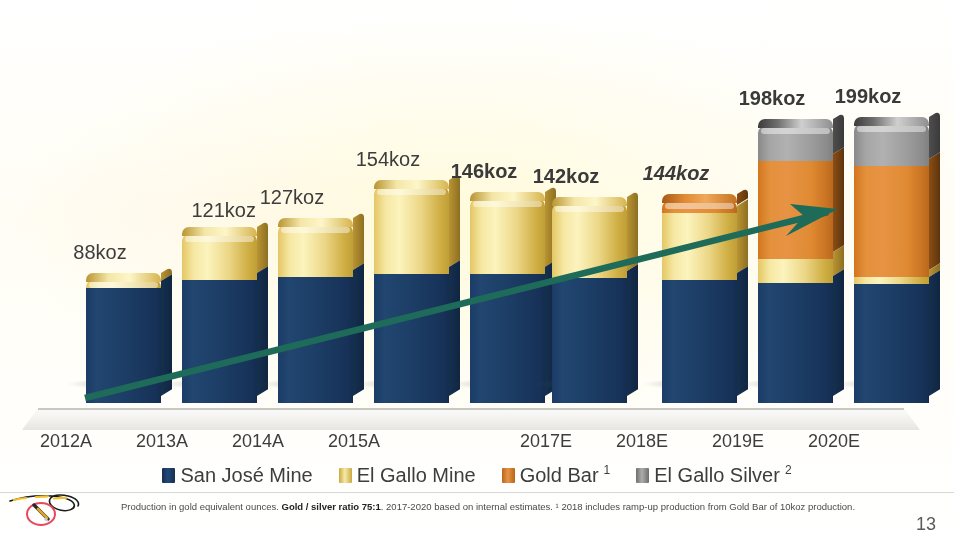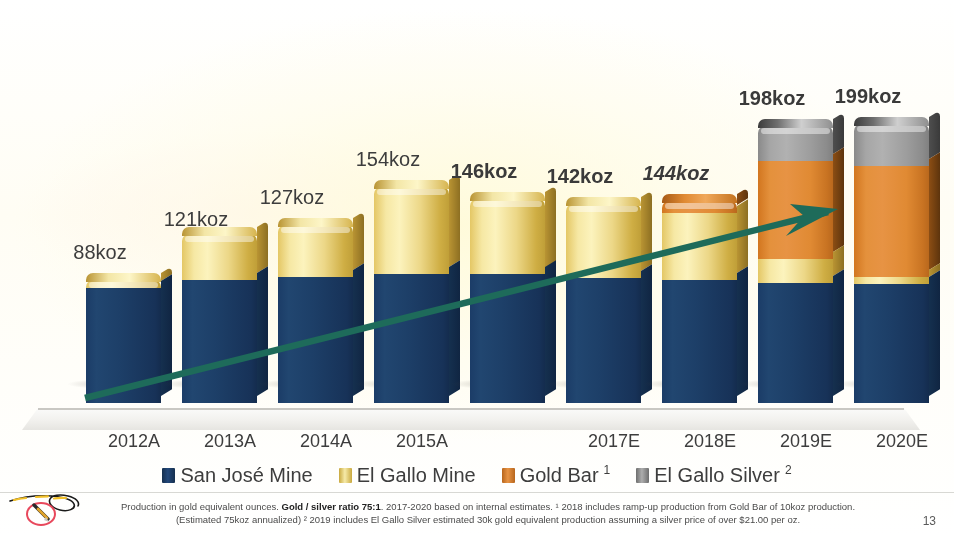--- a/index.html
+++ b/index.html
@@ -84,21 +84,21 @@
 
   
   .dlabel{
     position:absolute;width:120px;text-align:center;left:-22px;
     font-size:20px;color:#3d3d3d;white-space:nowrap;
   }
   .dlabel.bold{font-weight:bold;color:#3a3a3a;}
 
   
   #xaxis{position:absolute;left:0;top:431px;width:954px;height:24px;}
-  .xtick{position:absolute;width:120px;text-align:right;font-size:18px;color:#3d3d3d;}
+  .xtick{position:absolute;width:120px;text-align:left;font-size:18px;color:#3d3d3d;}
 
   
   #arrow{position:absolute;left:0;top:70px;width:954px;height:355px;pointer-events:none;}
 
   
   #legend{position:absolute;left:0;top:461px;width:954px;height:28px;
           display:flex;justify-content:center;align-items:center;gap:26px;}
   .lgitem{display:flex;align-items:flex-start;gap:5px;font-size:20px;color:#3d3d3d;white-space:nowrap;}
   .swatch{width:13px;height:15px;margin-top:4px;border-radius:1px;display:inline-block;}
   .sw-navy{background:linear-gradient(90deg,#16304f 0%,#23487a 45%,#16304f 100%);}
@@ -107,21 +107,21 @@
   .sw-gray{background:linear-gradient(90deg,#6e6e6e 0%,#adadad 45%,#6e6e6e 100%);}
   .sup{font-size:12px;vertical-align:super;line-height:1;}
 
   
   #footrule{position:absolute;left:0;top:492px;width:954px;height:1px;background:#d8d8d4;}
   #footnote{
     position:absolute;left:88px;top:500px;width:800px;
     font-size:9.5px;line-height:13px;color:#4a4a4a;text-align:center;
   }
   #footnote b{font-weight:bold;color:#222;}
-  #pagenum{position:absolute;right:18px;top:514px;font-size:12px;color:#5a5a5a;}
+  #pagenum{position:absolute;right:18px;top:514px;font-size:18px;color:#5a5a5a;}
 
   
   #logo{position:absolute;left:8px;top:483px;width:84px;height:48px;}
 </style>
 </head>
 <body>
 
 <div id="slide">
 
 
@@ -141,21 +141,21 @@
         </div>
         <div class="bargrp" style="left: 158px;">
           <div class="shadow"></div>
           <div class="bar">
             <div class="seg gold top goldTop" style="height: 46.2px;">
               <div class="lip"></div>
               <div class="glint"></div>
             </div>
             <div class="seg navy" style="height: 123.2px;"></div>
           </div>
-          <div class="dlabel" style="bottom: 172px;">121koz</div>
+          <div class="dlabel" style="bottom: 181px; text-align: right;">121koz</div>
         </div>
         <div class="bargrp" style="left: 254px;">
           <div class="shadow"></div>
           <div class="bar">
             <div class="seg gold top goldTop" style="height: 51.8px;">
               <div class="lip"></div>
               <div class="glint"></div>
             </div>
             <div class="seg navy" style="height: 126px;"></div>
           </div>
@@ -176,21 +176,21 @@
           <div class="shadow"></div>
           <div class="bar">
             <div class="seg gold top goldTop" style="height: 75.6px;">
               <div class="lip"></div>
               <div class="glint"></div>
             </div>
             <div class="seg navy" style="height: 128.8px;"></div>
           </div>
           <div class="dlabel bold" style="bottom: 220.4px;">146koz</div>
         </div>
-        <div class="bargrp" style="left: 542px;">
+        <div class="bargrp" style="left: 528px;">
           <div class="shadow"></div>
           <div class="bar">
             <div class="seg gold top goldTop" style="height: 74.2px;">
               <div class="lip"></div>
               <div class="glint"></div>
             </div>
             <div class="seg navy" style="height: 124.6px;"></div>
           </div>
           <div class="dlabel bold" style="bottom: 214.8px;">142koz</div>
         </div>
@@ -279,16 +279,15 @@
     <path d="M6,17 C10,16 14,15.4 18,15" fill="none" stroke="#f2c029" stroke-width="2.2" stroke-linecap="round"></path>
     <path d="M28,14 C32,13.6 36,13.4 40,13.3" fill="none" stroke="#f2c029" stroke-width="2.2" stroke-linecap="round"></path>
     <path d="M46,15.5 C50,14.8 54,14.6 58,15" fill="none" stroke="#f2c029" stroke-width="2.2" stroke-linecap="round"></path>
     <ellipse cx="33" cy="31" rx="14" ry="11" fill="none" stroke="#e8485c" stroke-width="2"></ellipse>
     <path d="M26,22 L40,36" stroke="#2a2a2a" stroke-width="3.4" stroke-linecap="round"></path>
     <path d="M30,26 L39,35" stroke="#e0a32a" stroke-width="2.6" stroke-linecap="round"></path>
     <path d="M38,34 L41,39 L36,37 Z" fill="#c9c4bd"></path>
   </svg>
   <div id="footnote">
     <span>Production in gold equivalent ounces. </span><b>Gold / silver ratio 75:1</b><span>. 2017-2020 based on internal estimates. ¹ 2018 includes ramp-up production from Gold Bar of 10koz production.</span><br>
-    <span>(Estimated 75koz annualized) ² 2019 includes El Gallo Silver estimated 30k gold equivalent production assuming a silver price of over $21.00 per oz.</span>
   </div>
   <div id="pagenum">13</div>
 </div>
 
 </body></html>

